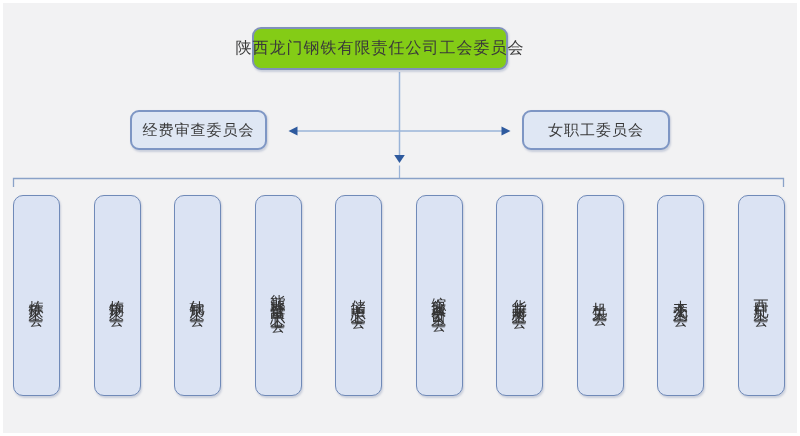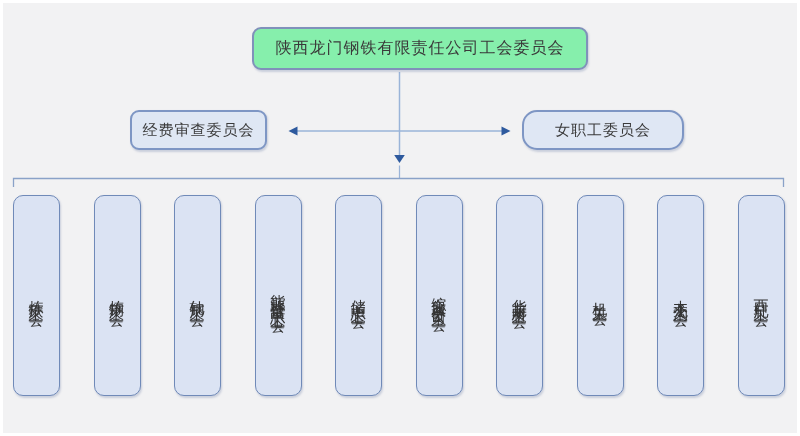--- a/index.html
+++ b/index.html
@@ -14,31 +14,31 @@
   }
   .connector-svg { position: absolute; left: 0; top: 0; width: 800px; height: 436px; }
 
   .box {
     position: absolute; box-sizing: border-box;
     display: flex; align-items: center; justify-content: center;
     color: #3a3a3a;
     box-shadow: 1px 1.5px 2px rgba(100,120,160,0.28);
   }
   .root-box {
-    left: 252px; top: 27px; width: 336px; height: 43px;
-    background: #86efac; border: 2px solid #8091ba; border-radius: 9px;
+    left: 252px; top: 27px; width: 256px; height: 43px;
+    background: #84cc16; border: 2px solid #8091ba; border-radius: 9px;
     font-size: 16px; letter-spacing: 1px; white-space: nowrap;
   }
   .l2-box {
     top: 110px; height: 40px;
     background: #dfe7f4; border: 2px solid #7e96c4; border-radius: 9px;
     font-size: 15px; letter-spacing: 1px; white-space: nowrap;
   }
   .l2-left  { left: 130px; width: 137px; }
-  .l2-right { left: 522px; width: 162px; border-radius: 15px; }
+  .l2-right { left: 522px; width: 148px; }
 
   .branch-row {
     position: absolute; left: 13px; top: 195px; width: 772px; height: 201px;
     display: flex; justify-content: space-between;
   }
   .vbox {
     position: relative; width: 47px; height: 201px; box-sizing: border-box;
     background: #dbe3f3; border: 1.5px solid #708ab8; border-radius: 10px;
     display: flex; align-items: center; justify-content: center;
     box-shadow: 1px 1.5px 2px rgba(100,120,160,0.28);

